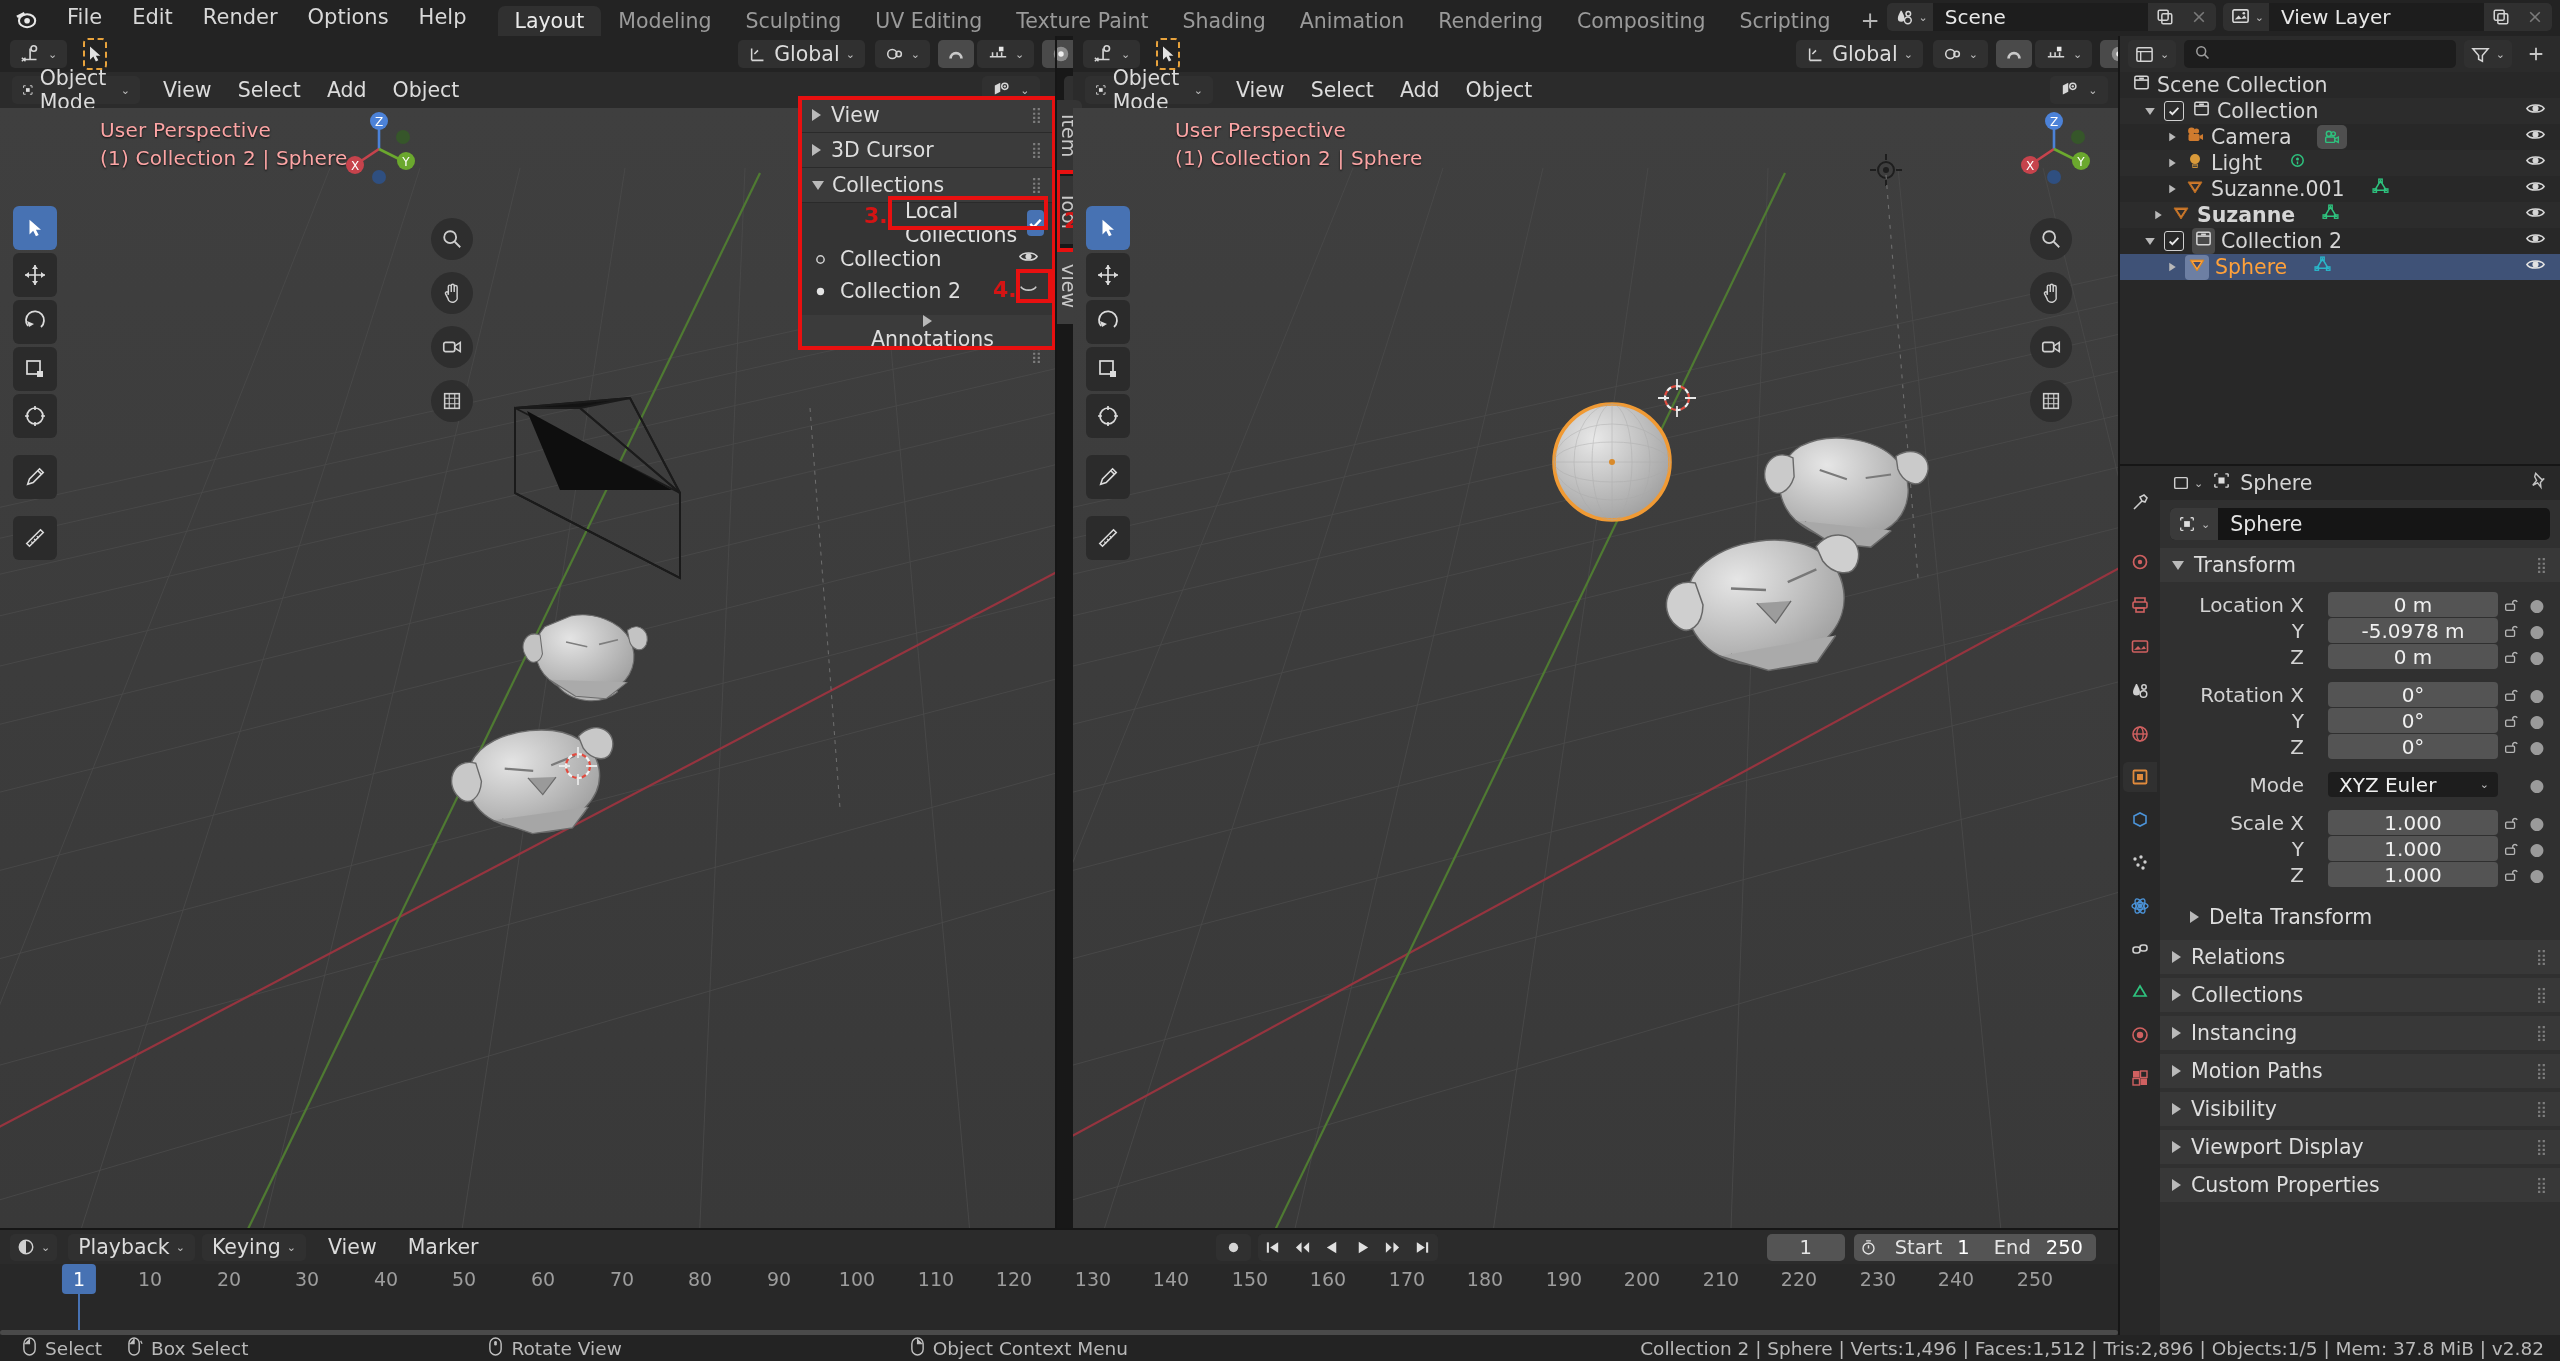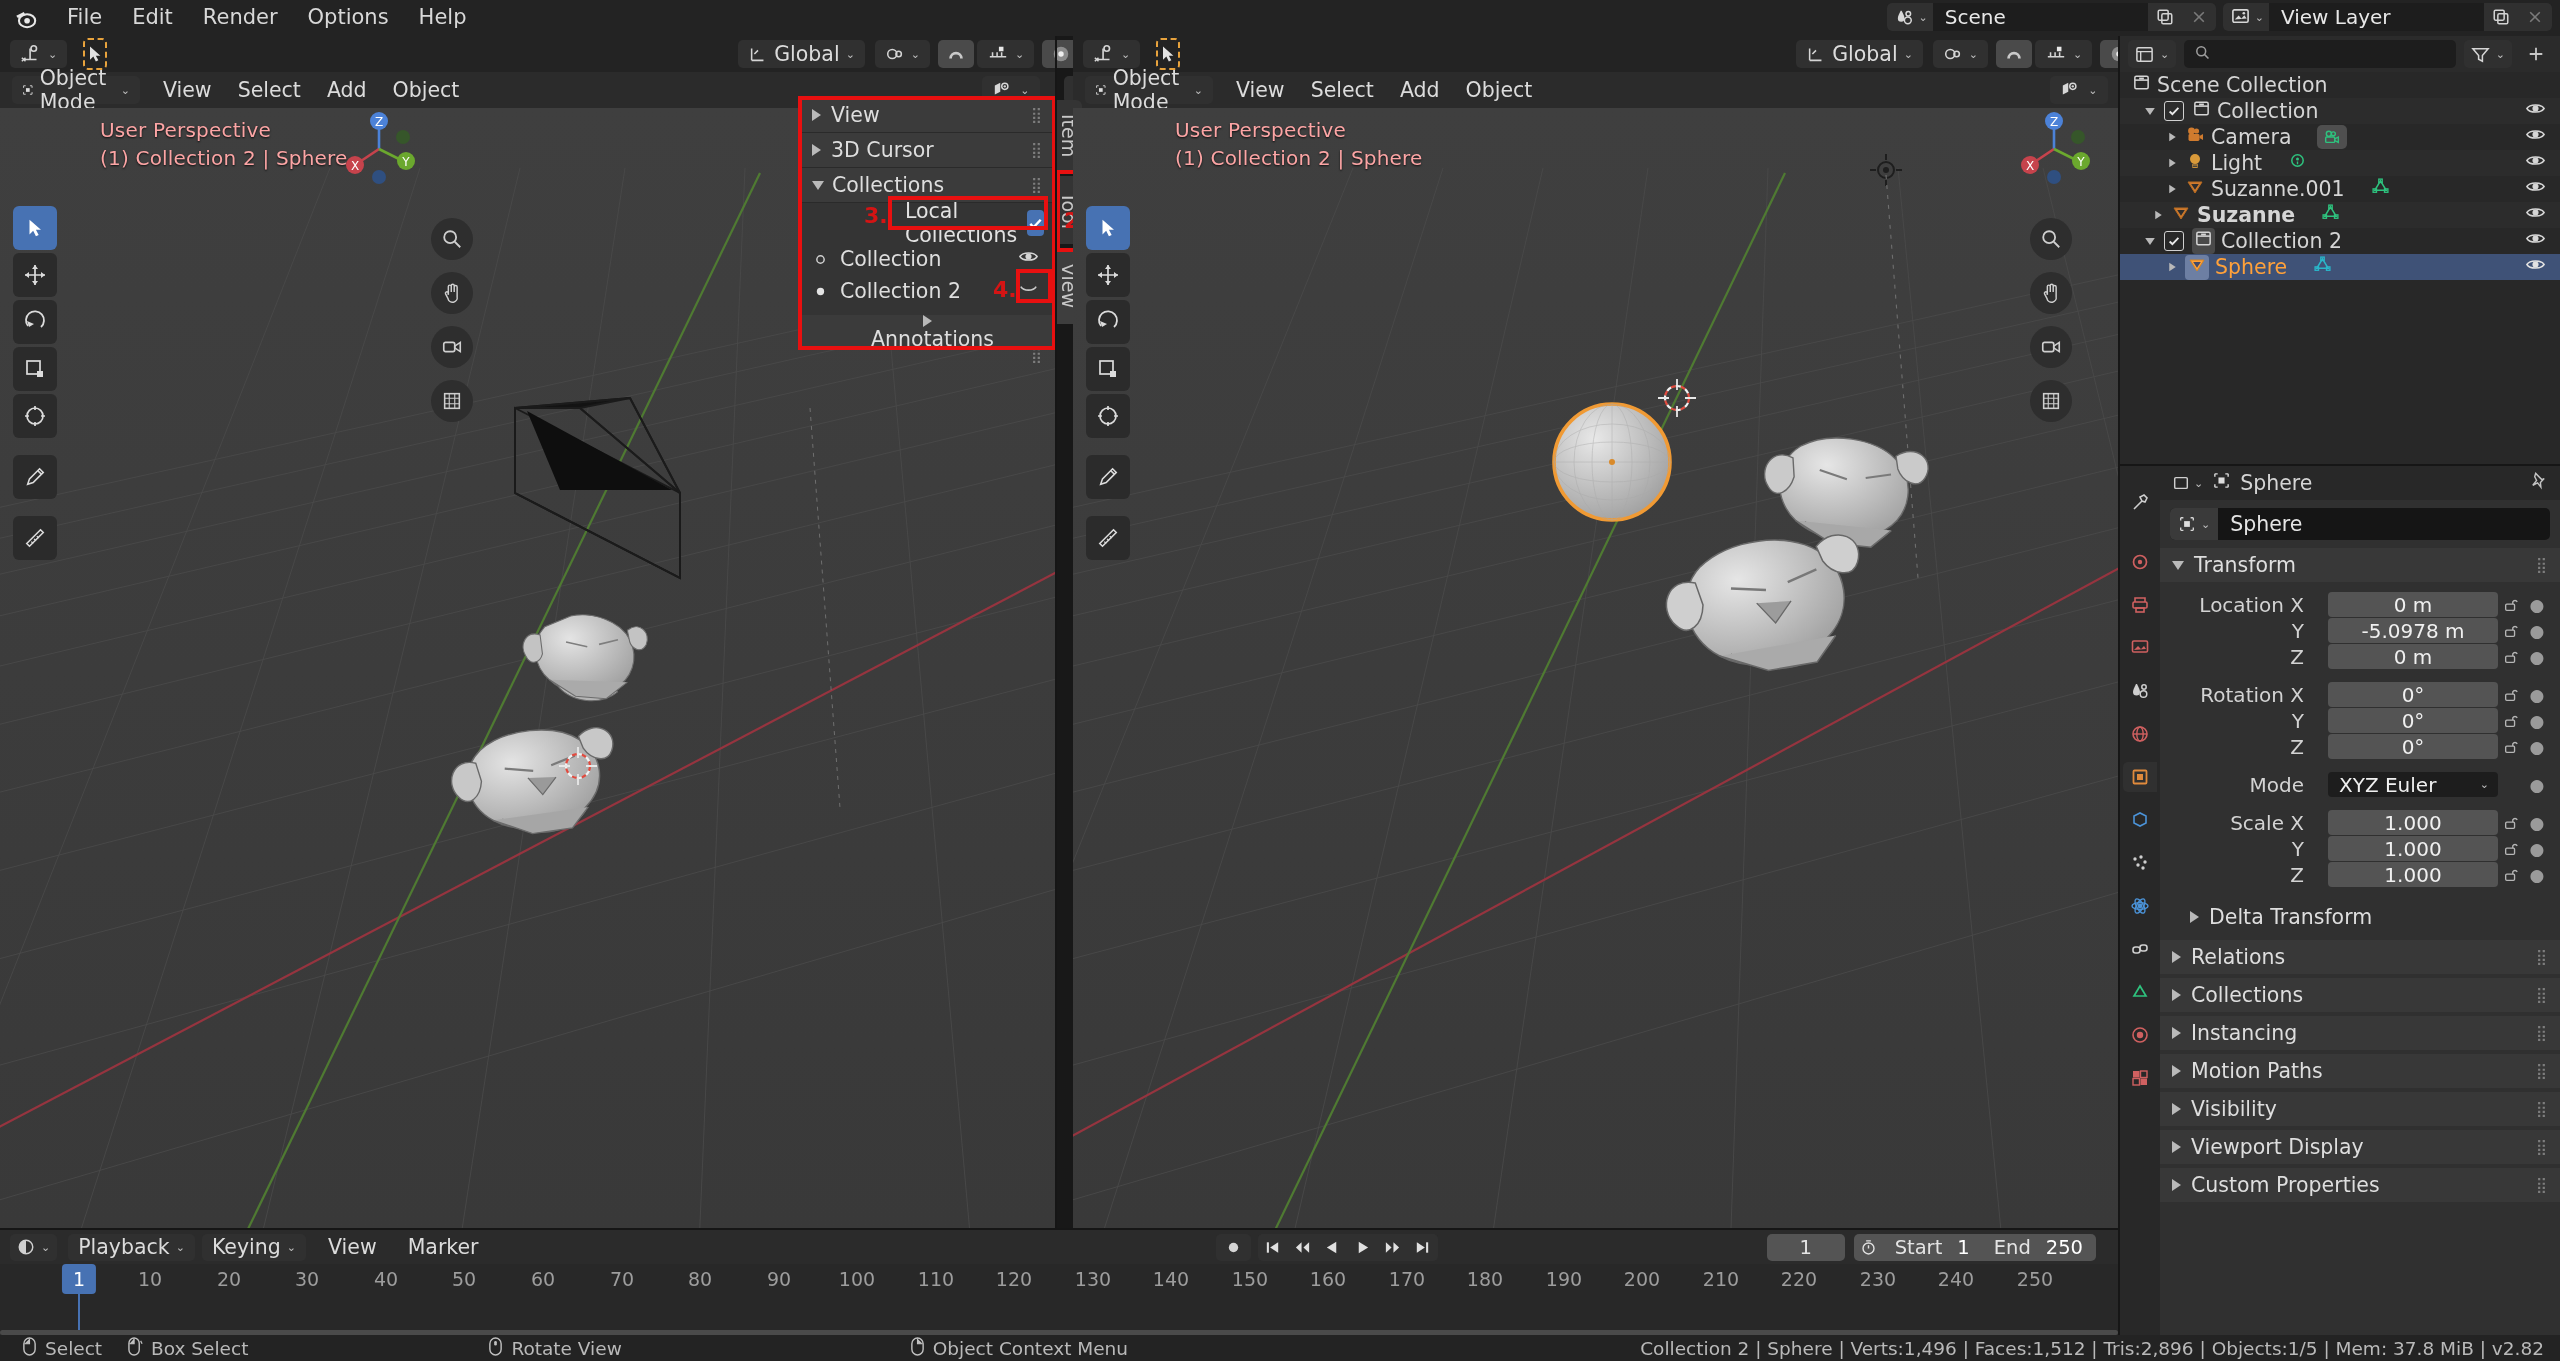--- a/index.html
+++ b/index.html
@@ -162,20 +162,33 @@
         <circle cx="13" cy="14.5" r="2.6" fill="#e8e8e8"></circle>
         <path d="M3 10 L10 6.5 L11.5 9.5 L4.5 12 Z" fill="#e8e8e8"></path>
       </svg>
     </div>
     <div class="topmenu">
       <div class="mi">File</div>
       <div class="mi">Edit</div>
       <div class="mi">Render</div>
       <div class="mi">Options</div>
       <div class="mi">Help</div>
+    </div>
+    <div class="wstabs">
+      <div class="wstab active">Layout</div>
+      <div class="wstab">Modeling</div>
+      <div class="wstab">Sculpting</div>
+      <div class="wstab">UV Editing</div>
+      <div class="wstab">Texture Paint</div>
+      <div class="wstab">Shading</div>
+      <div class="wstab">Animation</div>
+      <div class="wstab">Rendering</div>
+      <div class="wstab">Compositing</div>
+      <div class="wstab">Scripting</div>
+      <div class="wstab plus">+</div>
     </div>
 
     <div class="scene-block">
       <div class="idblock">
         <div class="idicon">
           <svg width="19" height="19" viewBox="0 0 20 20">
             <path d="M6 3 C4 7 3 9 3 11 a3.5 3.5 0 0 0 7 0 c0-2-1-4-3-8z" fill="#d7d7d7"></path>
             <circle cx="14" cy="6" r="2.4" fill="none" stroke="#d7d7d7" stroke-width="1.6"></circle>
             <circle cx="13.5" cy="13" r="3.6" fill="none" stroke="#d7d7d7" stroke-width="1.6"></circle>
           </svg>

